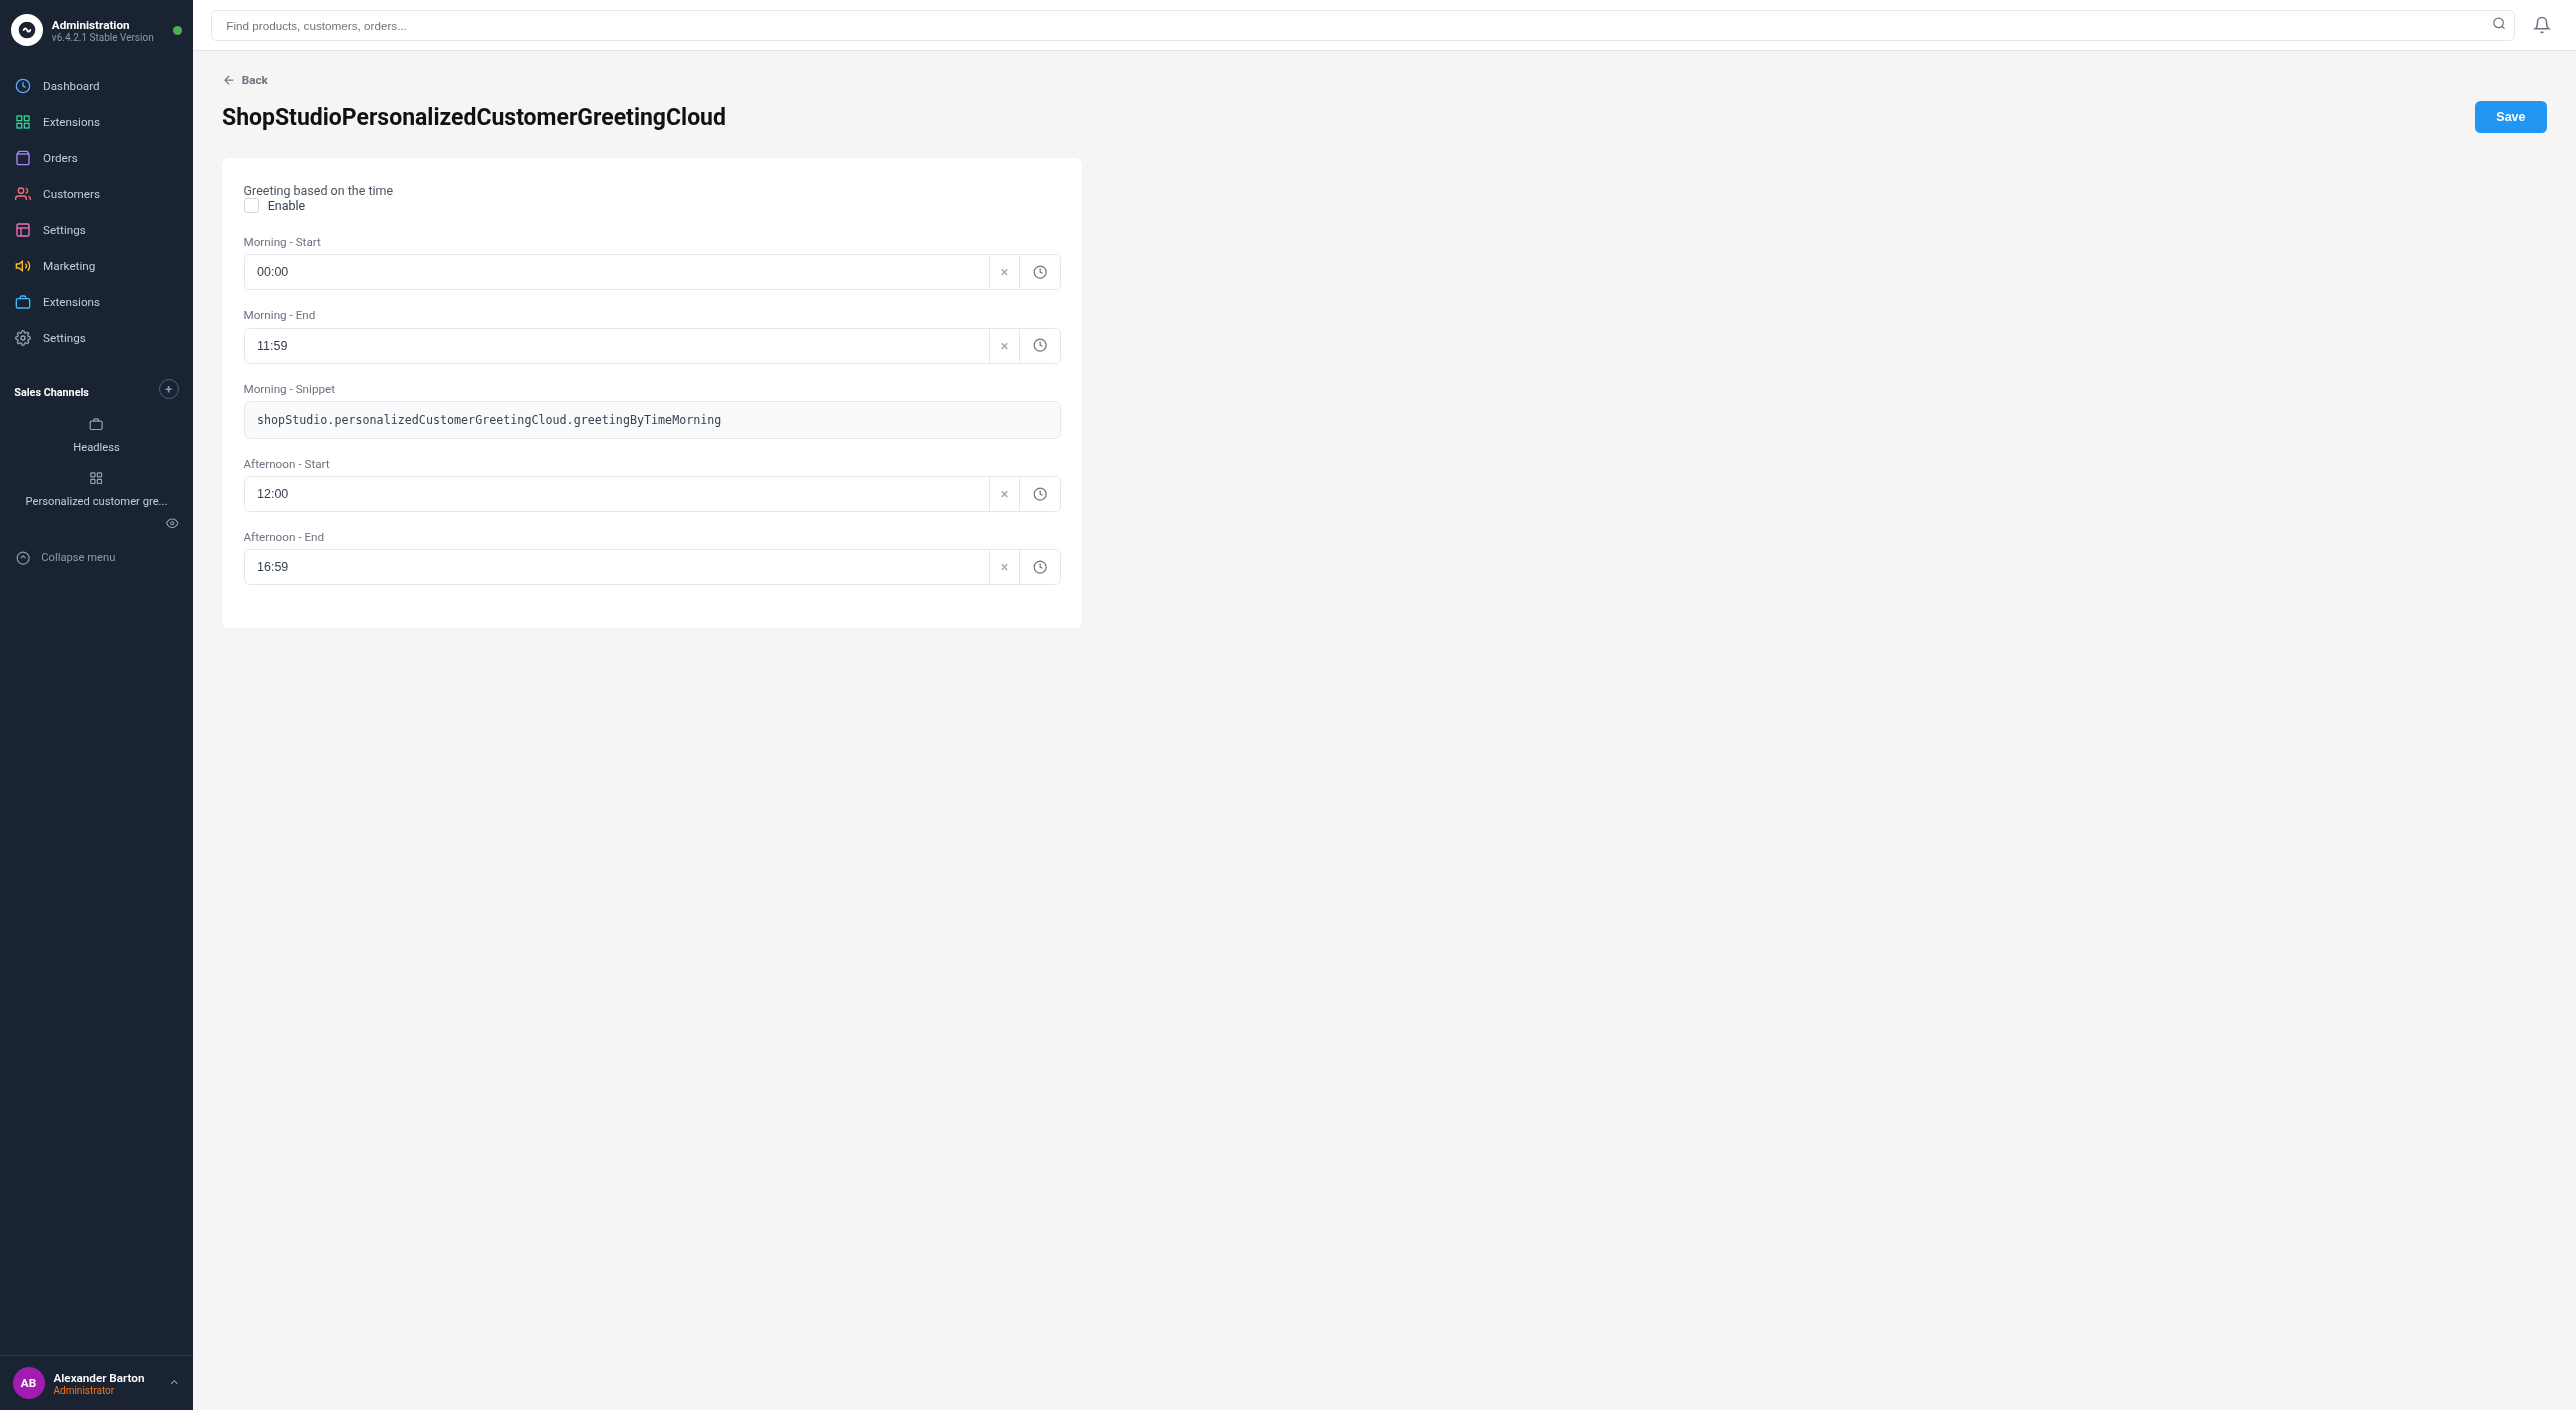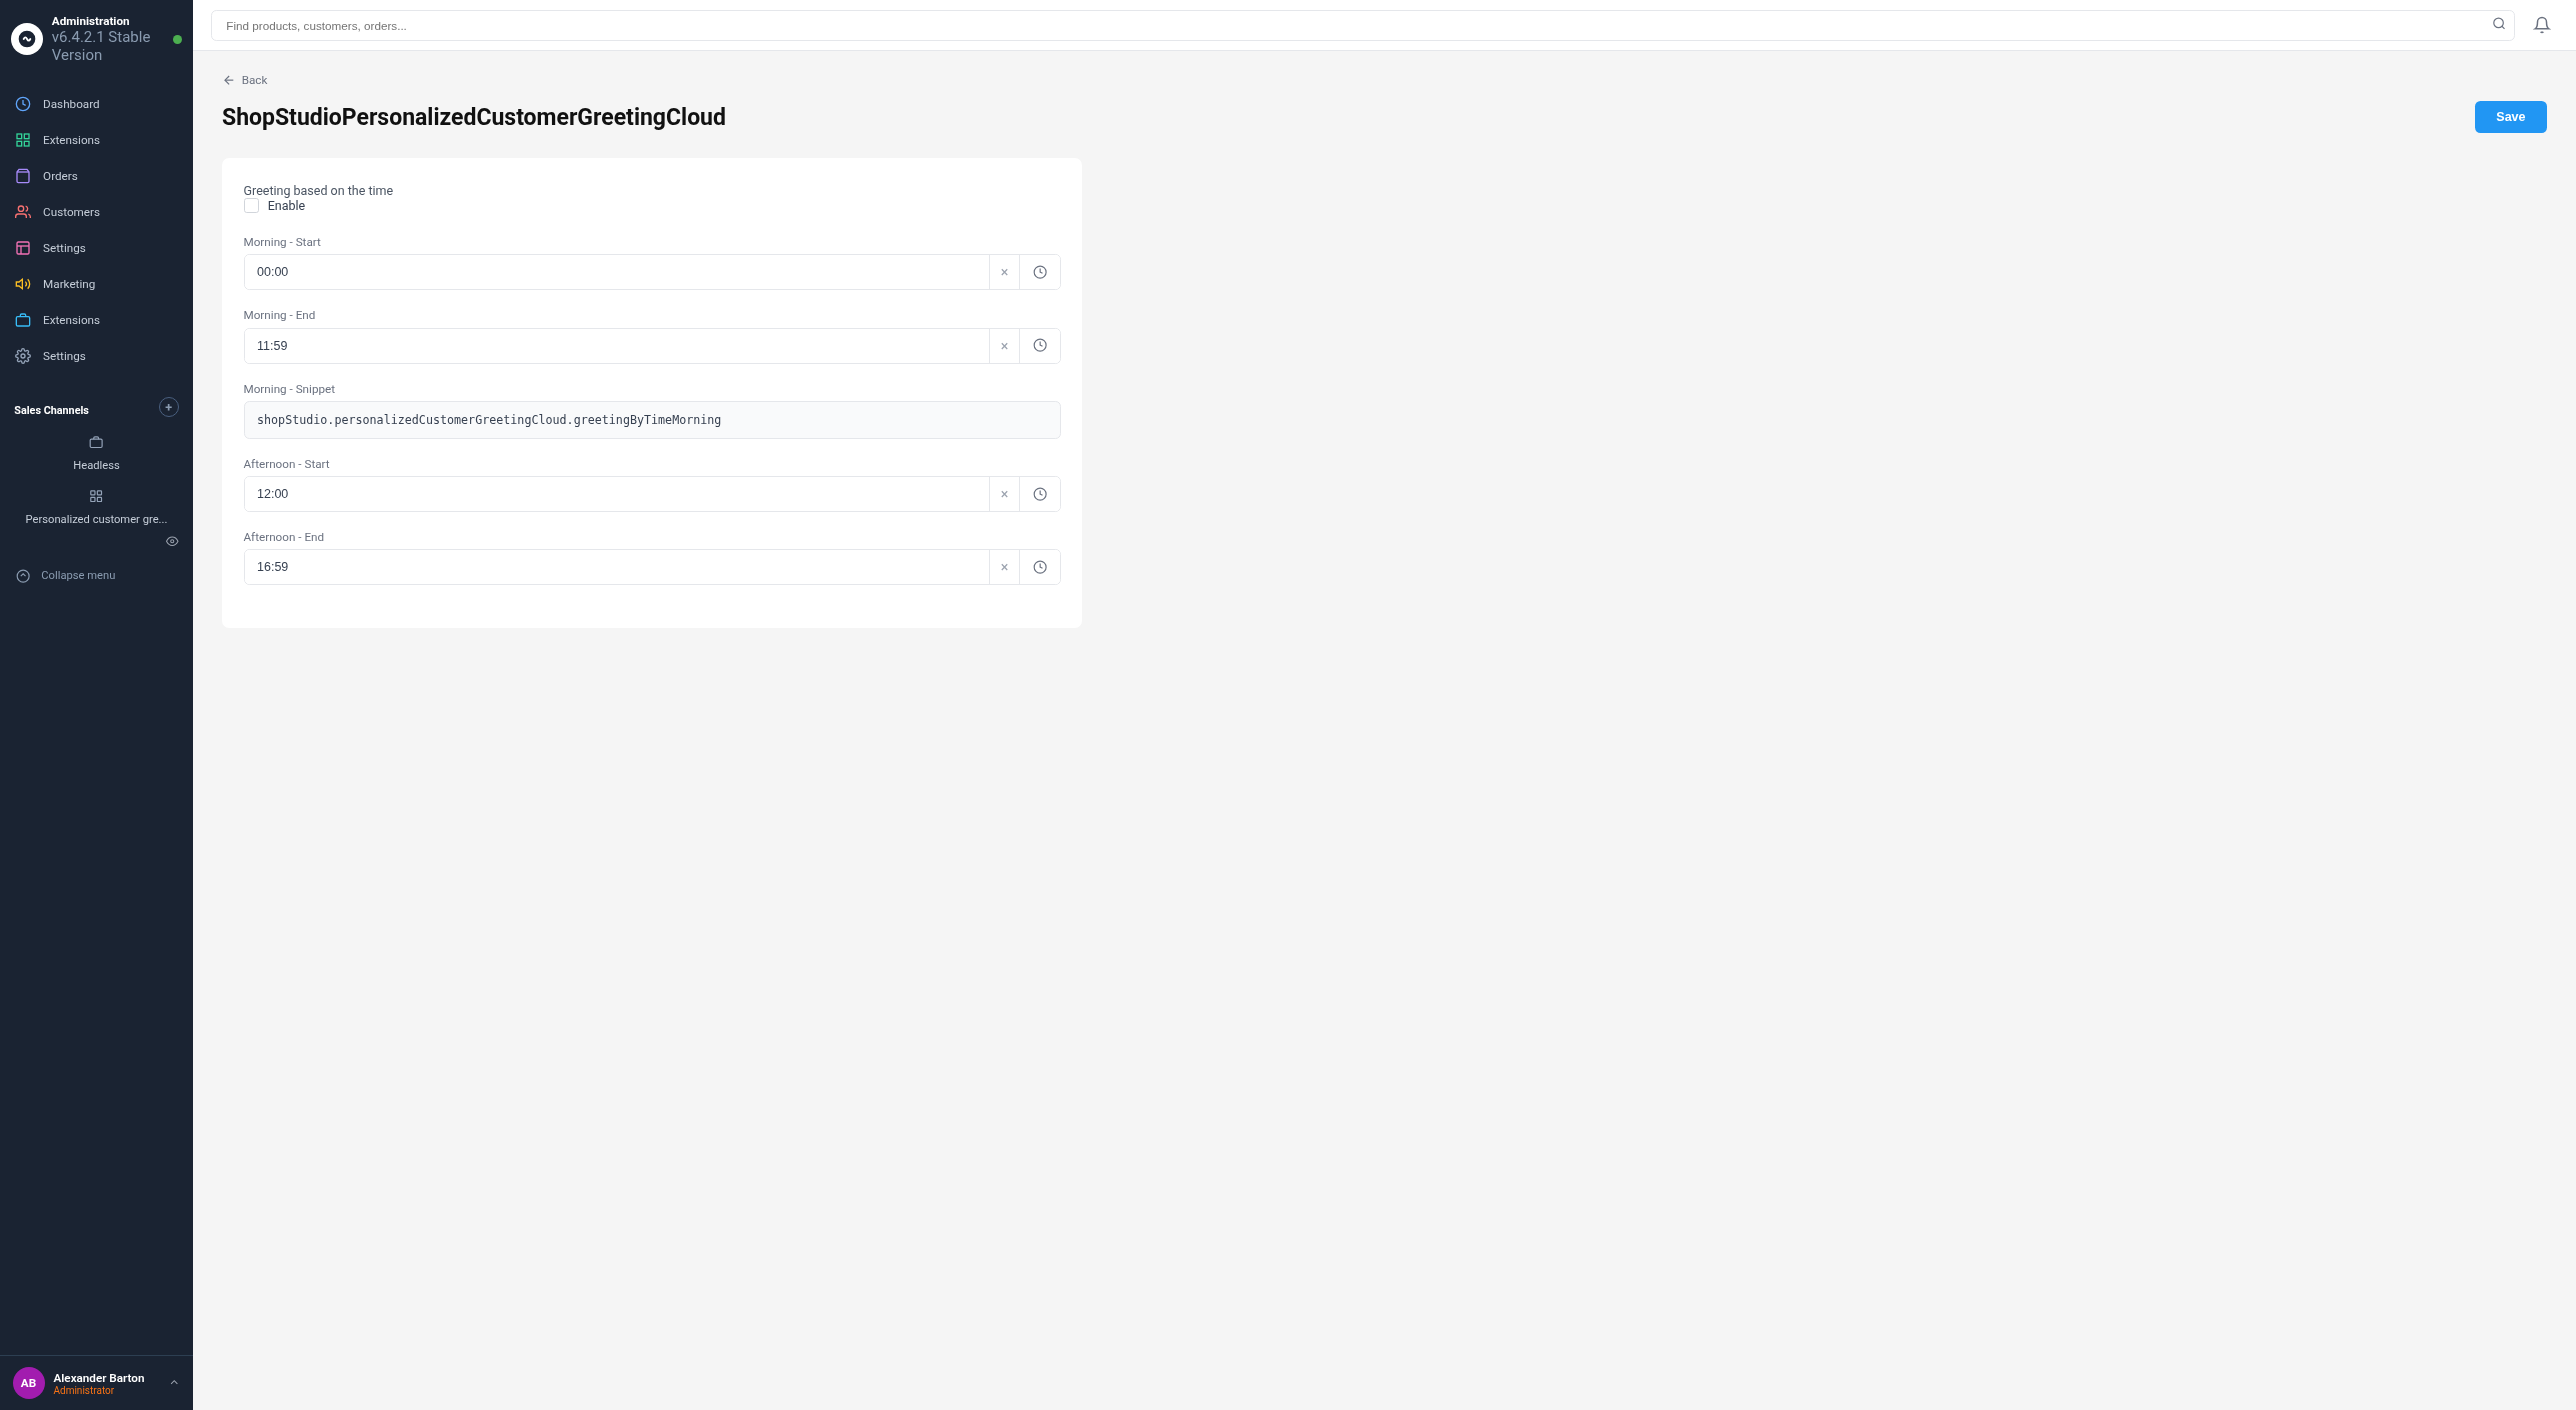--- a/index.html
+++ b/index.html
@@ -32,21 +32,21 @@
       display: flex;
       align-items: center;
       justify-content: center;
       flex-shrink: 0;
     }
 
     .sidebar-logo svg { width: 20px; height: 20px; }
 
     .sidebar-title-block { flex: 1; }
     .sidebar-title { font-size: 11.7px; font-weight: 700; color: #fff; }
-    .sidebar-version { font-size: 15px; color: #8a9bb0; }
+    .sidebar-version { font-size: 10px; color: #8a9bb0; }
 
     .online-dot {
       width: 9px; height: 9px;
       background: #4caf50;
       border-radius: 50%;
       flex-shrink: 0;
     }
 
     .nav-section { padding: 7.2px 0; }
 
@@ -173,21 +173,21 @@
     .content {
       flex: 1;
       overflow-y: auto;
       padding: 21.5px 29px;
       background: #f5f5f5;
     }
 
     .back-link {
       display: flex; align-items: flex-start; gap: 5.4px;
       color: #6b7280; font-size: 11.7px;
-      cursor: pointer; margin-bottom: 14.3px;
+      cursor: pointer; margin-bottom: 14.3px; font-weight: bold;
     }
 
     .page-header {
       display: flex;
       align-items: center;
       justify-content: space-between;
       margin-bottom: 25px;
     }
 
     .page-title {

